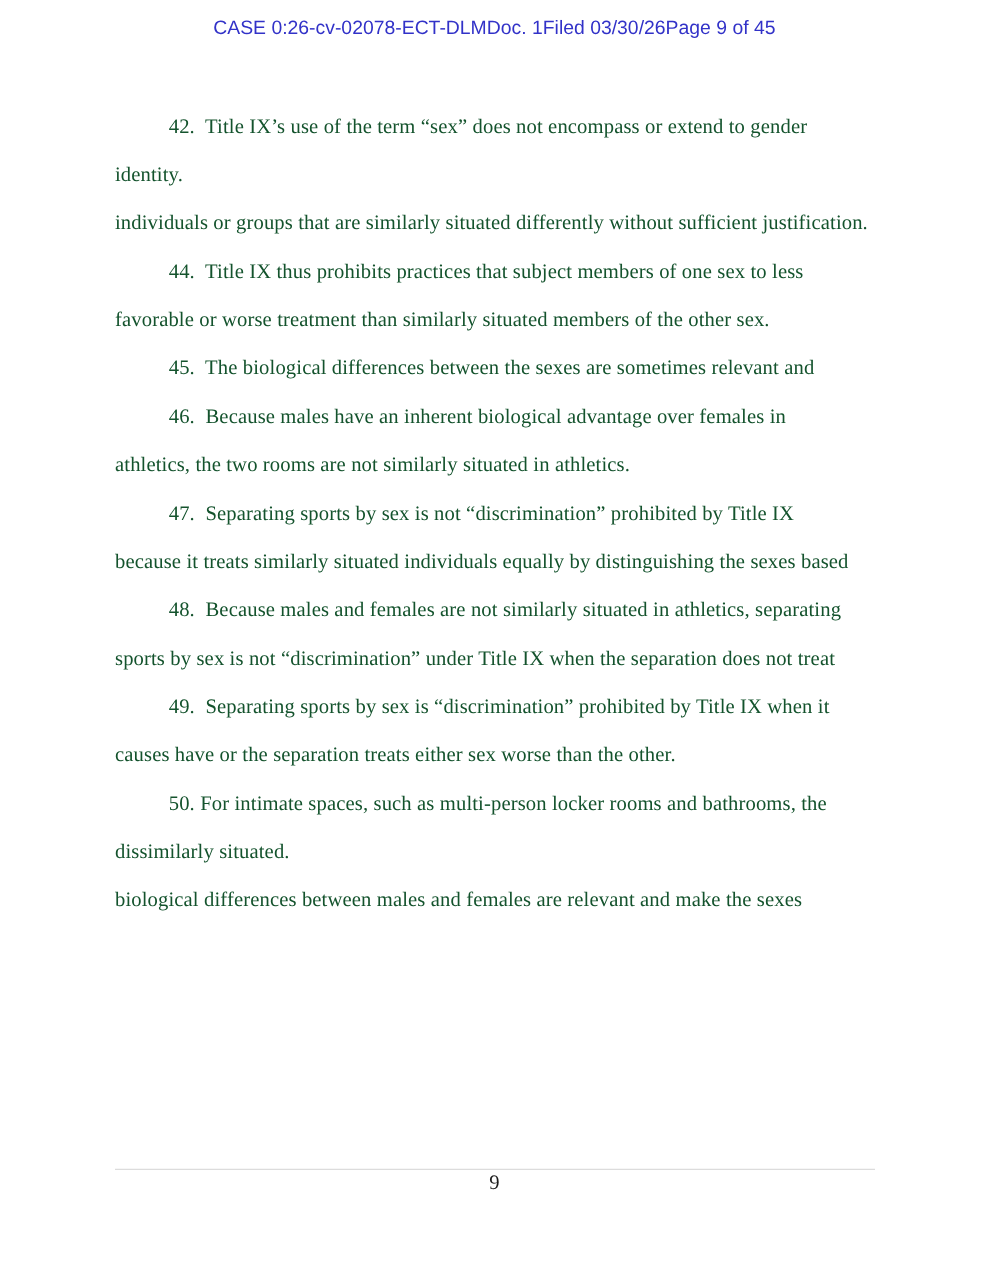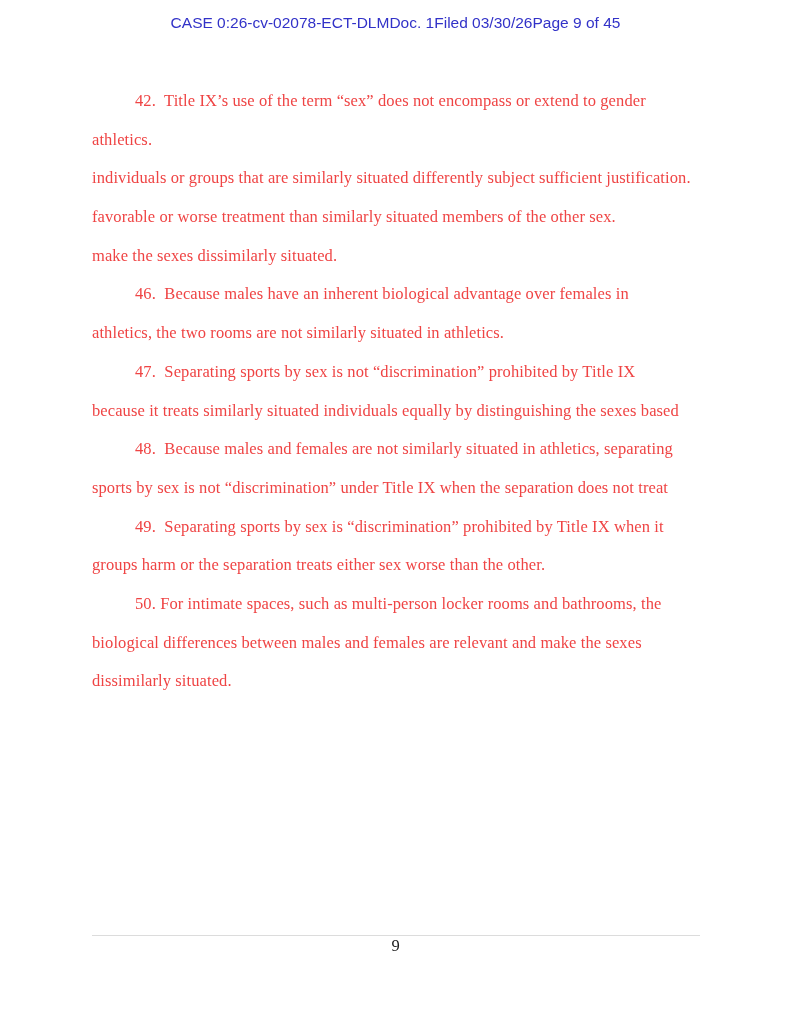--- a/index.html
+++ b/index.html
@@ -29,21 +29,21 @@
     color: #3232c8;
     white-space: pre;
   }
   
   .doc-body {
     position: absolute;
     top: 82px;
     left: 92px;
     width: 612px;
     font-size: 16.5px;
-    color: #ef4444;
+    color: #14532d;
   }
   .doc-line {
     height: 38.7px;
     line-height: 38.7px;
     white-space: pre;
     letter-spacing: 0.1px;
   }
   .doc-line.indent {
     padding-left: 43px;
   }
@@ -74,41 +74,42 @@
 
   <div class="stamp-header">
     <span>CASE 0:26-cv-02078-ECT-DLM</span>
     <span>Doc. 1</span>
     <span>Filed 03/30/26</span>
     <span>Page 9 of 45</span>
   </div>
 
   <div class="doc-body">
     <div class="doc-line indent">42.  Title IX’s use of the term “sex” does not encompass or extend to gender</div>
-    <div class="doc-line">athletics.</div>
+    <div class="doc-line">identity.</div>
 
-    <div class="doc-line">individuals or groups that are similarly situated differently subject sufficient justification.</div>
+    <div class="doc-line">individuals or groups that are similarly situated differently without sufficient justification.</div>
 
+    <div class="doc-line indent">44.  Title IX thus prohibits practices that subject members of one sex to less</div>
     <div class="doc-line">favorable or worse treatment than similarly situated members of the other sex.</div>
 
-    <div class="doc-line">make the sexes dissimilarly situated.</div>
+    <div class="doc-line indent">45.  The biological differences between the sexes are sometimes relevant and</div>
 
     <div class="doc-line indent">46.  Because males have an inherent biological advantage over females in</div>
     <div class="doc-line">athletics, the two rooms are not similarly situated in athletics.</div>
 
     <div class="doc-line indent">47.  Separating sports by sex is not “discrimination” prohibited by Title IX</div>
     <div class="doc-line">because it treats similarly situated individuals equally by distinguishing the sexes based</div>
 
     <div class="doc-line indent">48.  Because males and females are not similarly situated in athletics, separating</div>
     <div class="doc-line">sports by sex is not “discrimination” under Title IX when the separation does not treat</div>
 
     <div class="doc-line indent">49.  Separating sports by sex is “discrimination” prohibited by Title IX when it</div>
-    <div class="doc-line">groups harm or the separation treats either sex worse than the other.</div>
+    <div class="doc-line">causes have or the separation treats either sex worse than the other.</div>
 
     <div class="doc-line indent">50. For intimate spaces, such as multi-person locker rooms and bathrooms, the</div>
+    <div class="doc-line">dissimilarly situated.</div>
     <div class="doc-line">biological differences between males and females are relevant and make the sexes</div>
-    <div class="doc-line">dissimilarly situated.</div>
   </div>
 
   <div class="footer-rule"></div>
   <div class="footer-page-number">9</div>
 
 </div>
 
 </body></html>

